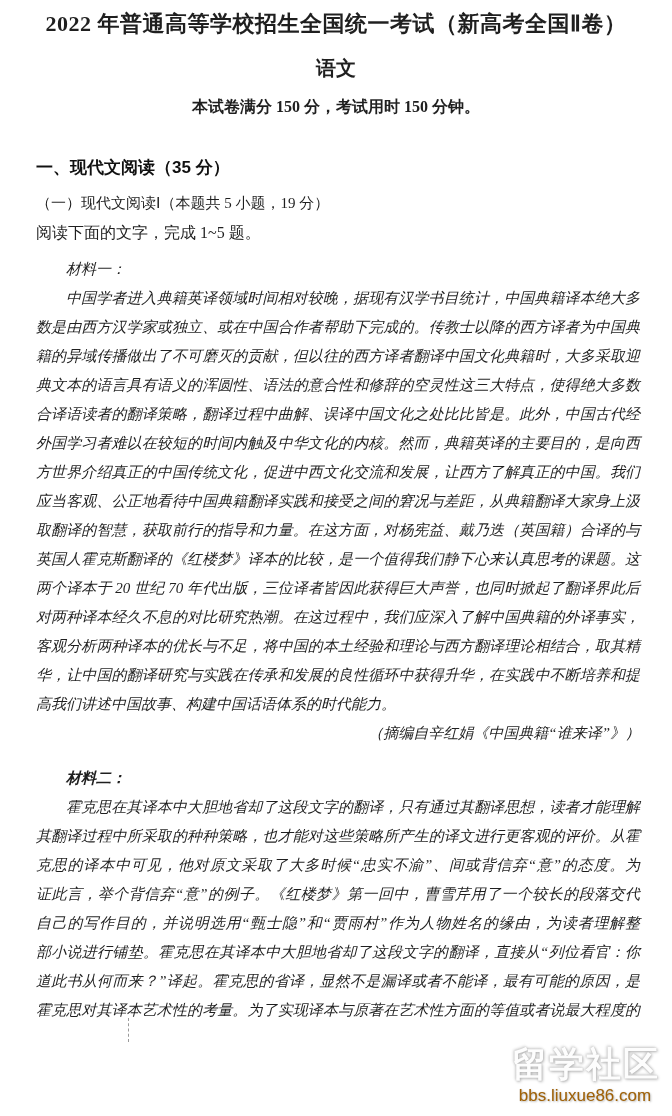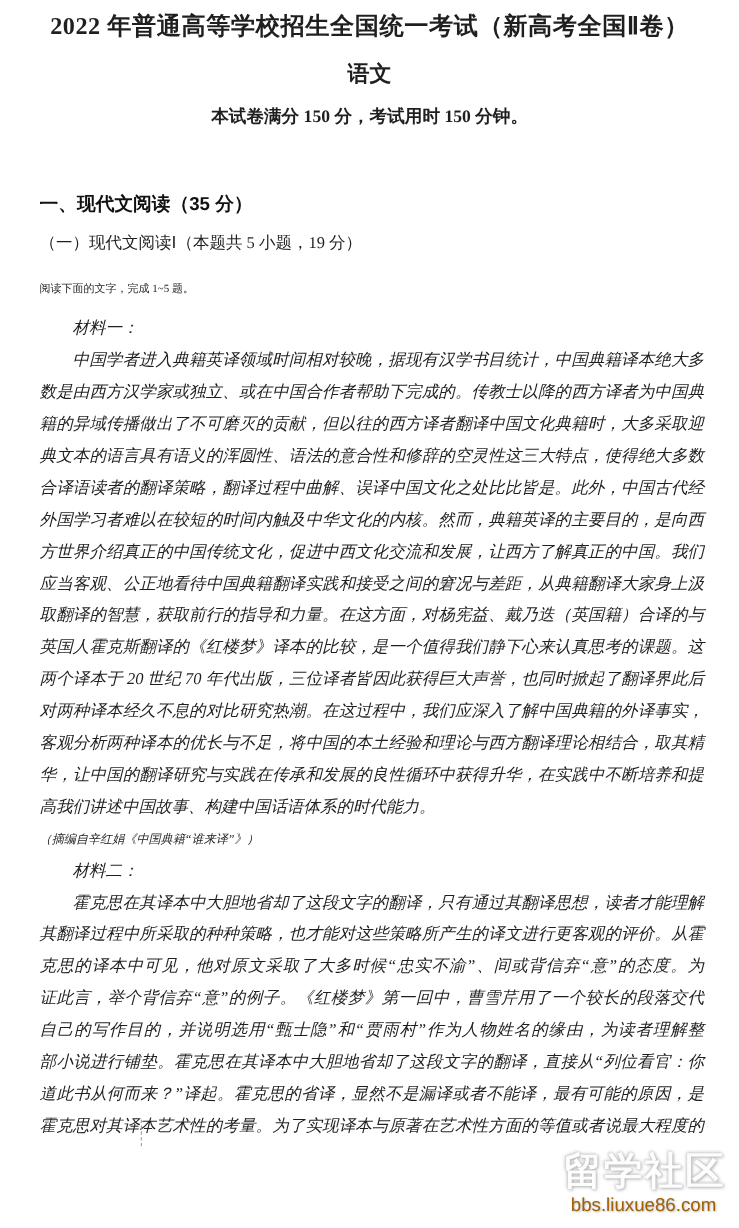--- a/index.html
+++ b/index.html
@@ -37,54 +37,54 @@
   }
   .content {
     margin-left: 36px;
     margin-right: 32px;
   }
   .section-heading {
     font-family: "Liberation Sans", "DejaVu Sans", sans-serif;
     font-size: 17px;
     font-weight: bold;
     line-height: 24px;
-    margin: 56px 0 0 0;
+    margin: 38px 0 0 0;
     color: #111;
   }
   .subheading {
     font-size: 15px;
     line-height: 22px;
     margin-top: 12px;
   }
   .instruction {
-    font-size: 10px;
+    font-size: 16px;
     line-height: 22px;
-    margin-top: 20px;
+    margin-top: 8px;
   }
   .material {
     font-style: italic; 
   }
   .material-label {
     font-size: 15px;
     line-height: 29px;
     margin-top: 11px;
     text-indent: 2em;
   }
-  .material-label.second { margin-top: 0; }
+  .material-label.second { margin-top: 16px; font-weight: bold; }
   .para { font-size: 15px; }
   .line {
     line-height: 29px;
     text-align: justify;
   }
   .line.fill { text-align-last: justify; }
   .line.indent { text-indent: 2em; }
   .attribution {
-    font-size: 11px;
+    font-size: 15px;
     line-height: 29px;
-    text-align: left;
+    text-align: right;
   }
   .text-cursor {
     position: absolute;
     left: 128px;
     top: 1018px;
     height: 24px;
     width: 0;
     border-left: 1px dashed #9a9a9a;
   }
   .watermark {

